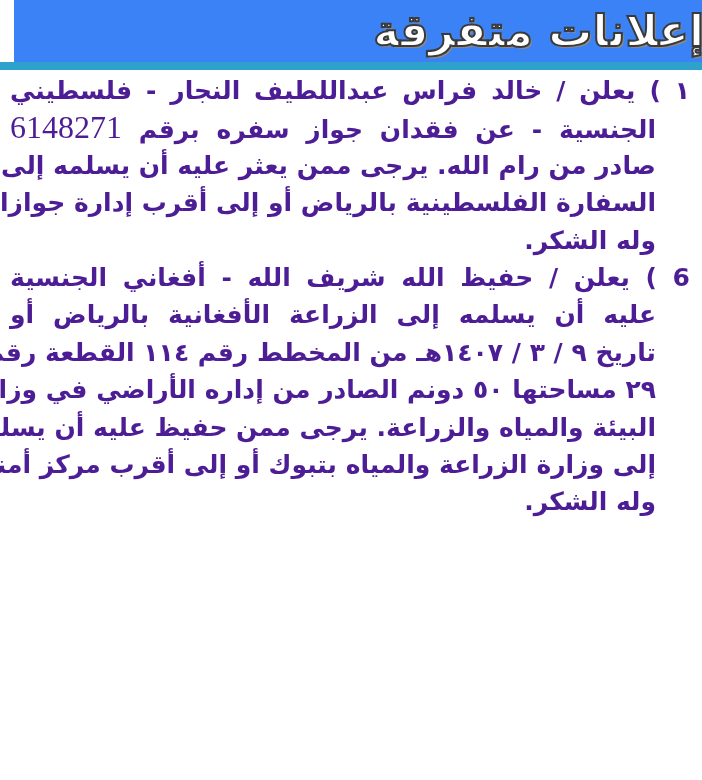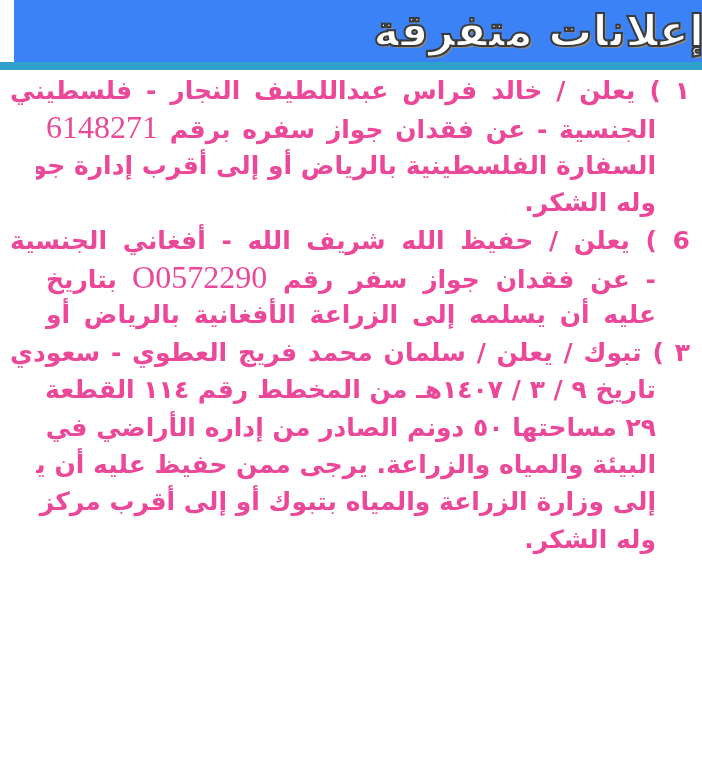--- a/index.html
+++ b/index.html
@@ -43,38 +43,38 @@
       background: #2ea2cd;
     }
     .ads {
       position: absolute;
       left: 0;
       top: 72px;
       width: 702px;
       direction: rtl;
       font-family: "DejaVu Sans", sans-serif;
       font-weight: bold;
-      color: #ec4899;
+      color: #4c1d95;
     }
     .ad-line {
       height: 37.4px;
       line-height: 37.4px;
       font-size: 25px;
       white-space: nowrap;
       text-align: justify;
       text-align-last: justify;
       padding-right: 12px;
       padding-left: 10px;
       overflow: hidden;
       letter-spacing: -0.6px;
     }
     .ad-line.last {
       text-align-last: right;
     }
-    .ad-line.indent1 { padding-right: 46px; margin-left: 36px; }
+    .ad-line.indent1 { padding-right: 46px; }
     .ad-line.indent2 { padding-right: 12px; }
     .latin-num {
       font-family: "Liberation Serif", serif;
       font-weight: normal;
       font-size: 32px;
       letter-spacing: 0;
     }
   </style>
 </head>
 <body>
@@ -85,36 +85,31 @@
 <div class="header-rule"></div>
 
 <div class="ads">
 
   <div class="ad">
     <div class="ad-line indent2">١ ) يعلن / خالد فراس عبداللطيف النجار - فلسطيني</div>
     <div class="ad-line indent1">
       <span>الجنسية - عن فقدان جواز سفره برقم</span>
       <span class="latin-num">6148271</span>
     </div>
+    <div class="ad-line indent1">صادر من رام الله. يرجى ممن يعثر عليه أن يسلمه إلى</div>
     <div class="ad-line indent1">السفارة الفلسطينية بالرياض أو إلى أقرب إدارة جوازات</div>
     <div class="ad-line indent1 last">وله الشكر.</div>
   </div>
 
   <div class="ad">
     <div class="ad-line indent2">6 ) يعلن / حفيظ الله شريف الله - أفغاني الجنسية</div>
-    <div class="ad-line indent1">
-      <span>- عن فقدان جواز سفر رقم</span>
-      <span class="latin-num">O0572290</span>
-      <span>بتاريخ</span>
-    </div>
     <div class="ad-line indent1">عليه أن يسلمه إلى الزراعة الأفغانية بالرياض أو</div>
   </div>
 
   <div class="ad">
-    <div class="ad-line indent2">٣ ) تبوك / يعلن / سلمان محمد فريج العطوي - سعودي</div>
     <div class="ad-line indent1">تاريخ ٩ / ٣ / ١٤٠٧هـ من المخطط رقم ١١٤ القطعة رقم</div>
     <div class="ad-line indent1">٢٩ مساحتها ٥٠ دونم الصادر من إداره الأراضي في وزارة</div>
     <div class="ad-line indent1">البيئة والمياه والزراعة. يرجى ممن حفيظ عليه أن يسلمه</div>
     <div class="ad-line indent1">إلى وزارة الزراعة والمياه بتبوك أو إلى أقرب مركز أمني</div>
     <div class="ad-line indent1 last">وله الشكر.</div>
   </div>
 
 </div>
 
 </body></html>

